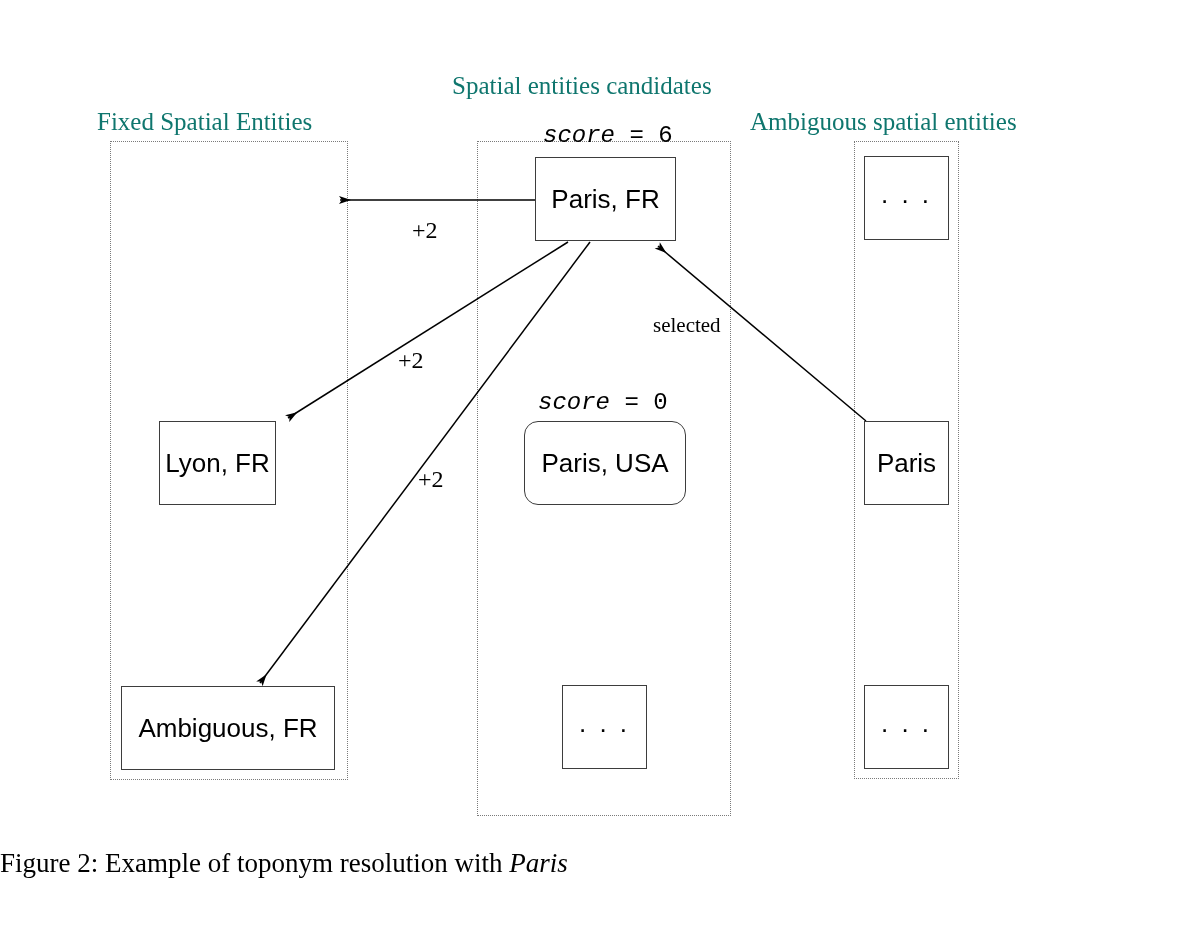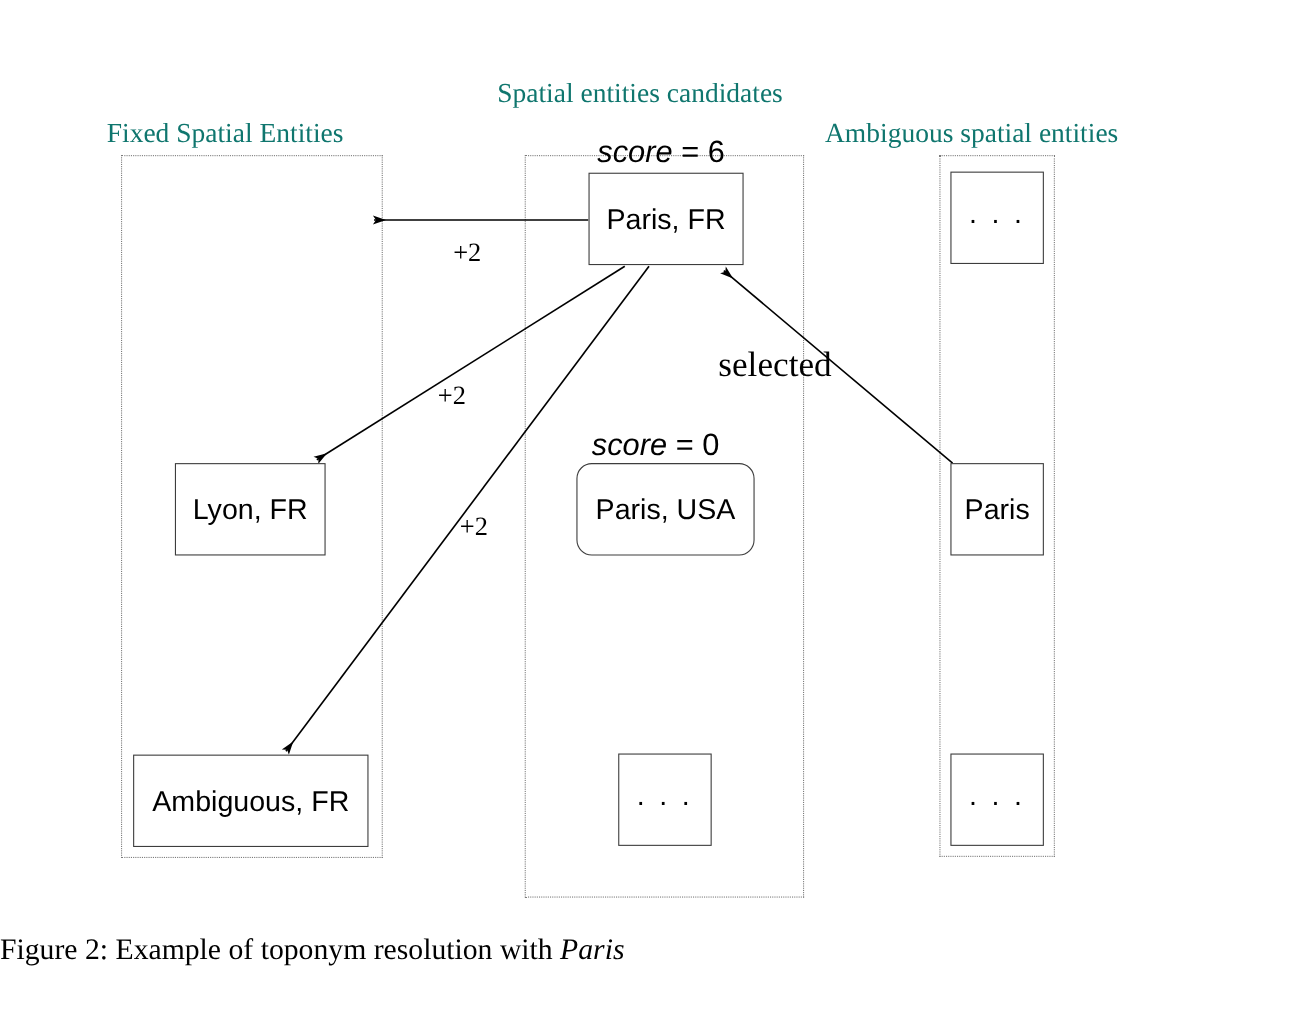--- a/index.html
+++ b/index.html
@@ -51,21 +51,21 @@
     display: flex;
     align-items: center;
     justify-content: center;
     font-family: "Liberation Sans", "DejaVu Sans", sans-serif;
     font-size: 26px;
     color: #000;
     white-space: nowrap;
     z-index: 3;
   }
   #box-coutances { left: 121px; top: 158px; width: 214px; height: 84px; }
-  #box-lyon      { left: 159px; top: 421px; width: 137px; height: 84px; }
+  #box-lyon      { left: 159px; top: 421px; width: 117px; height: 84px; }
   #box-cherbourg { left: 121px; top: 686px; width: 214px; height: 84px; }
 
   #box-paris-fr  { left: 535px; top: 157px; width: 141px; height: 84px; }
   #box-paris-usa { left: 524px; top: 421px; width: 162px; height: 84px; border-radius: 14px; }
   #box-mid-dots  { left: 562px; top: 685px; width:  85px; height: 84px; }
 
   #box-amb-dots-top { left: 864px; top: 156px; width: 85px; height: 84px; }
   #box-paris        { left: 864px; top: 421px; width: 85px; height: 84px; }
   #box-amb-dots-bot { left: 864px; top: 685px; width: 85px; height: 84px; }
 
@@ -75,22 +75,22 @@
     font-size: 26px;
     letter-spacing: 3px;
     line-height: 1;
     position: relative;
     top: -4px;
   }
 
   
   .score {
     position: absolute;
-    font-family: Liberation Sans, sans-serif;
-    font-size: 28px;
+    font-family: Liberation Mono, monospace;
+    font-size: 24px;
     font-style: italic;
     white-space: nowrap;
     z-index: 3;
   }
   .score .op  { font-style: normal; }
   .score .num { font-style: normal; }
   #score-paris-fr  { left: 543px; top: 122px; }
   #score-paris-usa { left: 538px; top: 389px; }
 
   
@@ -98,21 +98,21 @@
     position: absolute;
     font-family: "Liberation Serif", "DejaVu Serif", serif;
     font-size: 24px;
     white-space: nowrap;
     z-index: 4;
     background: transparent;
   }
   #label-plus2-coutances { left: 412px; top: 217px; }
   #label-plus2-lyon      { left: 398px; top: 347px; }
   #label-plus2-cherbourg { left: 418px; top: 466px; }
-  #label-selected        { left: 653px; top: 313px; font-size: 32px; }
+  #label-selected        { left: 653px; top: 313px; font-size: 21px; }
 
   
   #arrow-layer {
     position: absolute;
     left: 0; top: 0;
     width: 1182px;
     height: 928px;
     z-index: 2;
     pointer-events: none;
   }

